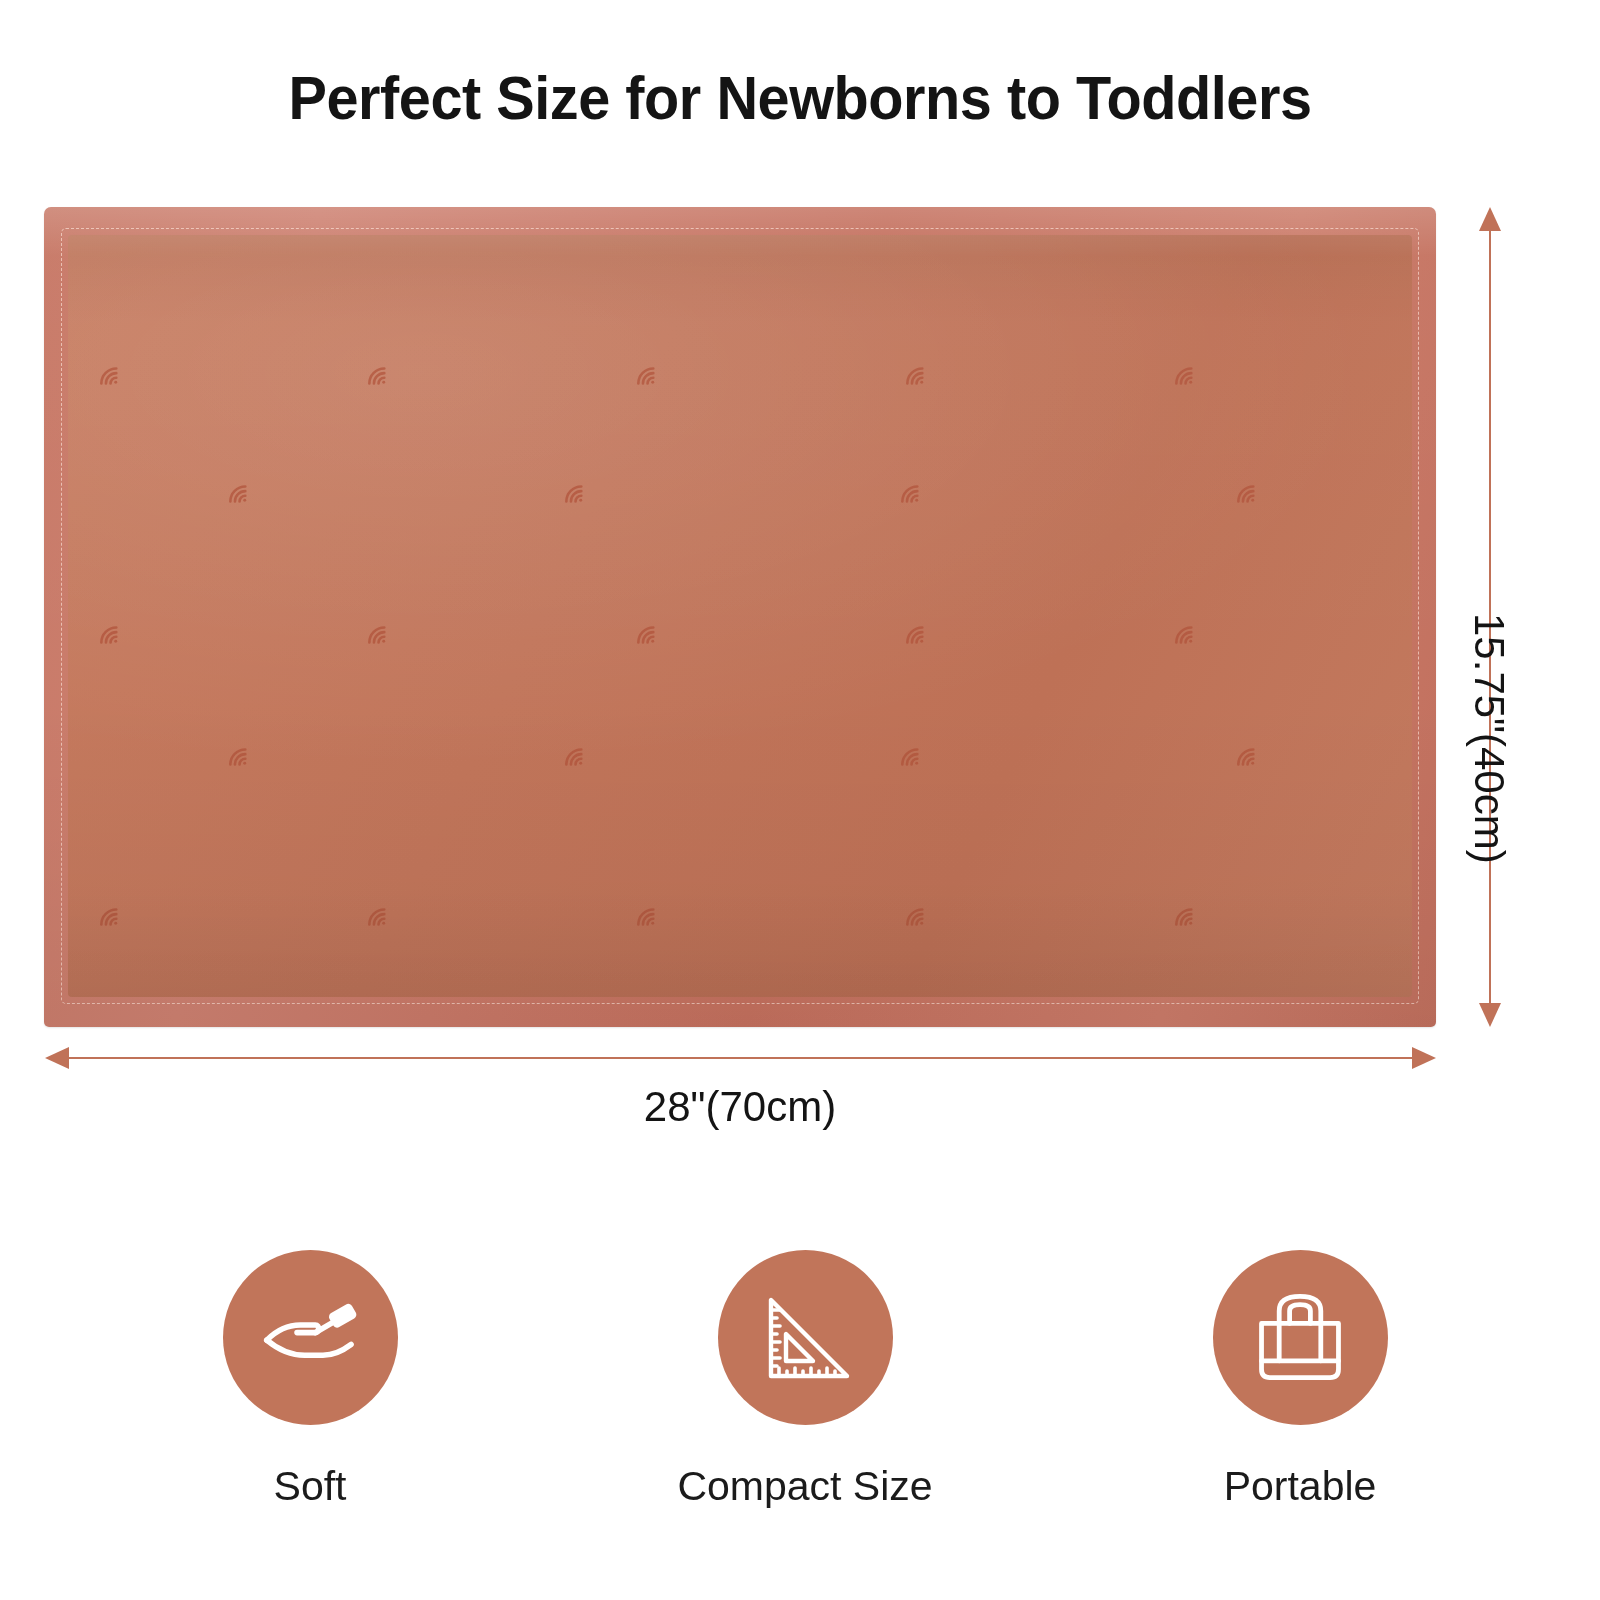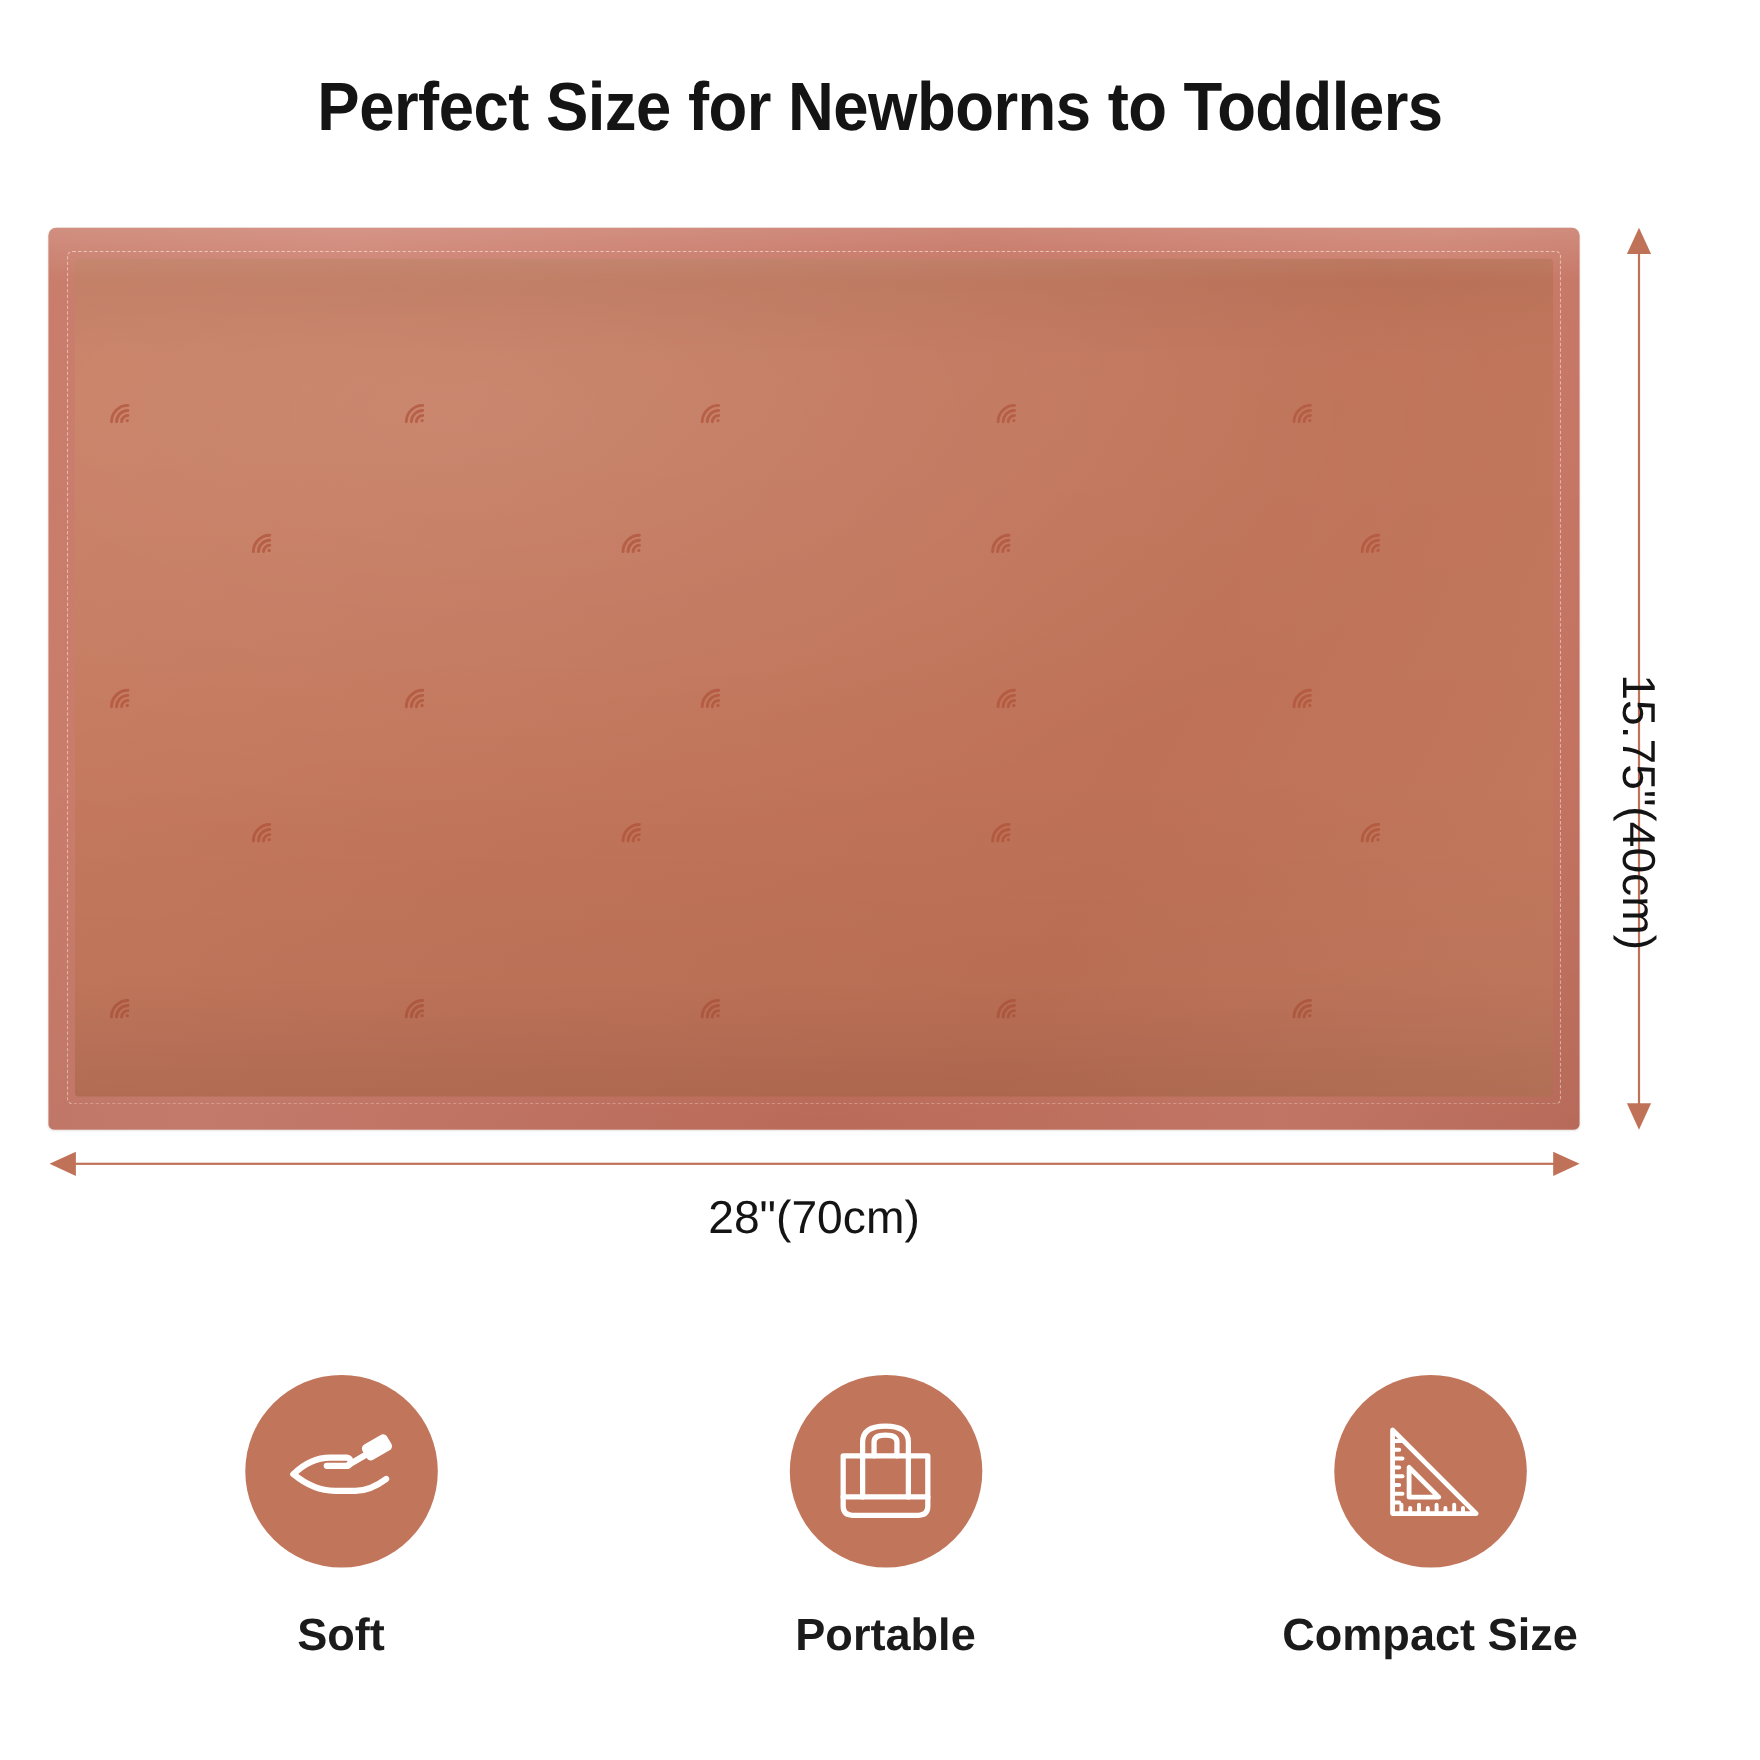--- a/index.html
+++ b/index.html
@@ -166,21 +166,20 @@
     width: 1250px;
     display: flex;
     justify-content: space-between;
     align-items: flex-start;
   }
   .feature {
     width: 260px;
     display: flex;
     flex-direction: column;
     align-items: center;
-    font-weight: bold;
   }
   .feature-circle {
     width: 175px;
     height: 175px;
     border-radius: 50%;
     background: #c1755a;
     display: flex;
     align-items: center;
     justify-content: center;
   }
@@ -405,34 +404,20 @@
   <div class="feature">
     <div class="feature-circle">
       <svg width="108" height="108" viewBox="0 0 100 100" fill="none" stroke="#ffffff" stroke-width="5.2" stroke-linecap="round" stroke-linejoin="round">
         <path d="M10 52 C20 42 30 38 41 38 L55 38 C59 38 59 45 55 45 L38 45" fill="none"></path>
         <path d="M10 52 C22 62 33 66 45 66 L62 66 C72 66 80 62 88 56" fill="none"></path>
         <path d="M55 45 L72 35" fill="none"></path>
         <rect x="68" y="22" width="24" height="15" rx="4" transform="rotate(-30 80 29)" fill="#ffffff" stroke="none"></rect>
       </svg>
     </div>
     <div class="feature-label">Soft</div>
-  </div>
-
-  <div class="feature">
-    <div class="feature-circle">
-      <svg width="104" height="104" viewBox="0 0 100 100" fill="none" stroke="#ffffff" stroke-width="4.6" stroke-linecap="round" stroke-linejoin="round">
-        <path d="M13 36 L87 36 L87 80 Q87 88 79 88 L21 88 Q13 88 13 80 Z" fill="none"></path>
-        <path d="M13 72 L87 72" fill="none"></path>
-        <path d="M30 36 L30 24 Q30 10 50 10 Q70 10 70 24 L70 36" fill="none"></path>
-        <path d="M40 36 L40 24 Q40 18 50 18 Q60 18 60 24 L60 36" fill="none"></path>
-        <path d="M30 36 L30 72" fill="none"></path>
-        <path d="M70 36 L70 72" fill="none"></path>
-      </svg>
-    </div>
-    <div class="feature-label">Portable</div>
   </div>
 
   <div class="feature">
     <div class="feature-circle">
       <svg width="100" height="100" viewBox="0 0 100 100" fill="none" stroke="#ffffff" stroke-width="4.4" stroke-linecap="round" stroke-linejoin="round">
         <path d="M16 12 L16 88 L92 88 Z" fill="none"></path>
         <path d="M31 46 L31 73 L58 73 Z" fill="none"></path>
         <g stroke-width="3.6">
           <path d="M16 22 L25 22"></path>
             <path d="M16 30 L22 30"></path>
@@ -449,14 +434,28 @@
             <path d="M56 88 L56 80"></path>
             <path d="M64 88 L64 83"></path>
           <path d="M72 88 L72 80"></path>
             <path d="M80 88 L80 83"></path>
         </g>
       </svg>
     </div>
     <div class="feature-label">Compact Size</div>
   </div>
 
+  <div class="feature">
+    <div class="feature-circle">
+      <svg width="104" height="104" viewBox="0 0 100 100" fill="none" stroke="#ffffff" stroke-width="4.6" stroke-linecap="round" stroke-linejoin="round">
+        <path d="M13 36 L87 36 L87 80 Q87 88 79 88 L21 88 Q13 88 13 80 Z" fill="none"></path>
+        <path d="M13 72 L87 72" fill="none"></path>
+        <path d="M30 36 L30 24 Q30 10 50 10 Q70 10 70 24 L70 36" fill="none"></path>
+        <path d="M40 36 L40 24 Q40 18 50 18 Q60 18 60 24 L60 36" fill="none"></path>
+        <path d="M30 36 L30 72" fill="none"></path>
+        <path d="M70 36 L70 72" fill="none"></path>
+      </svg>
+    </div>
+    <div class="feature-label">Portable</div>
+  </div>
+
 
 </div>
 
 </body></html>

